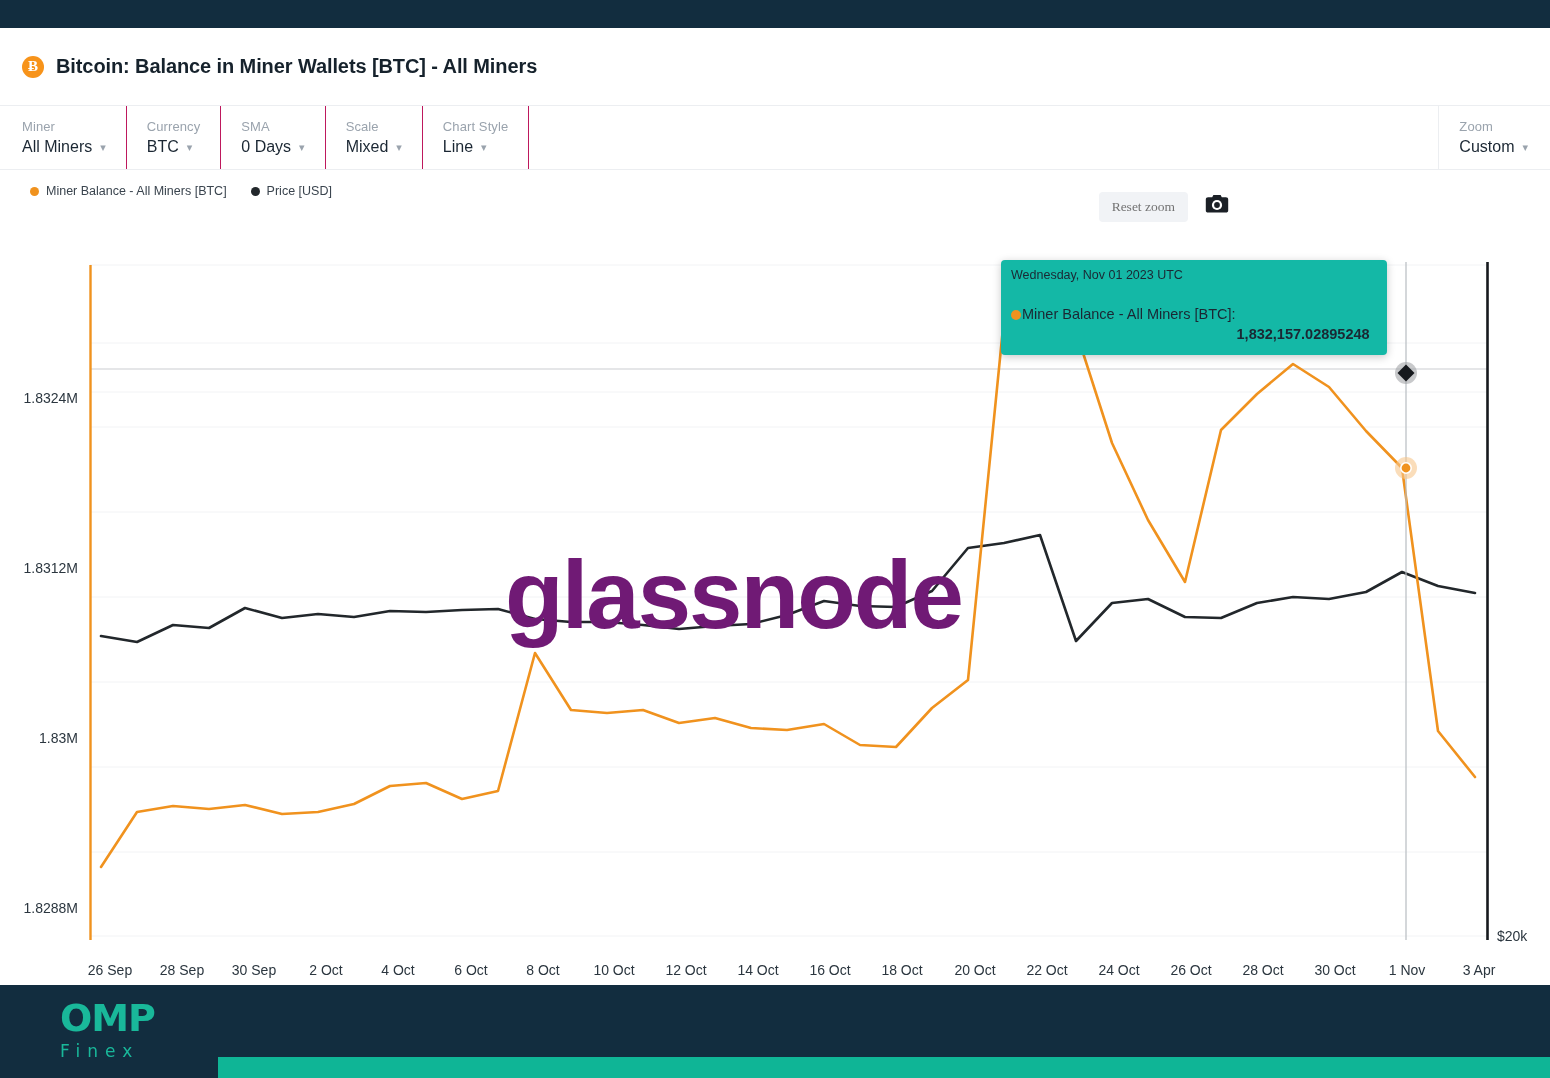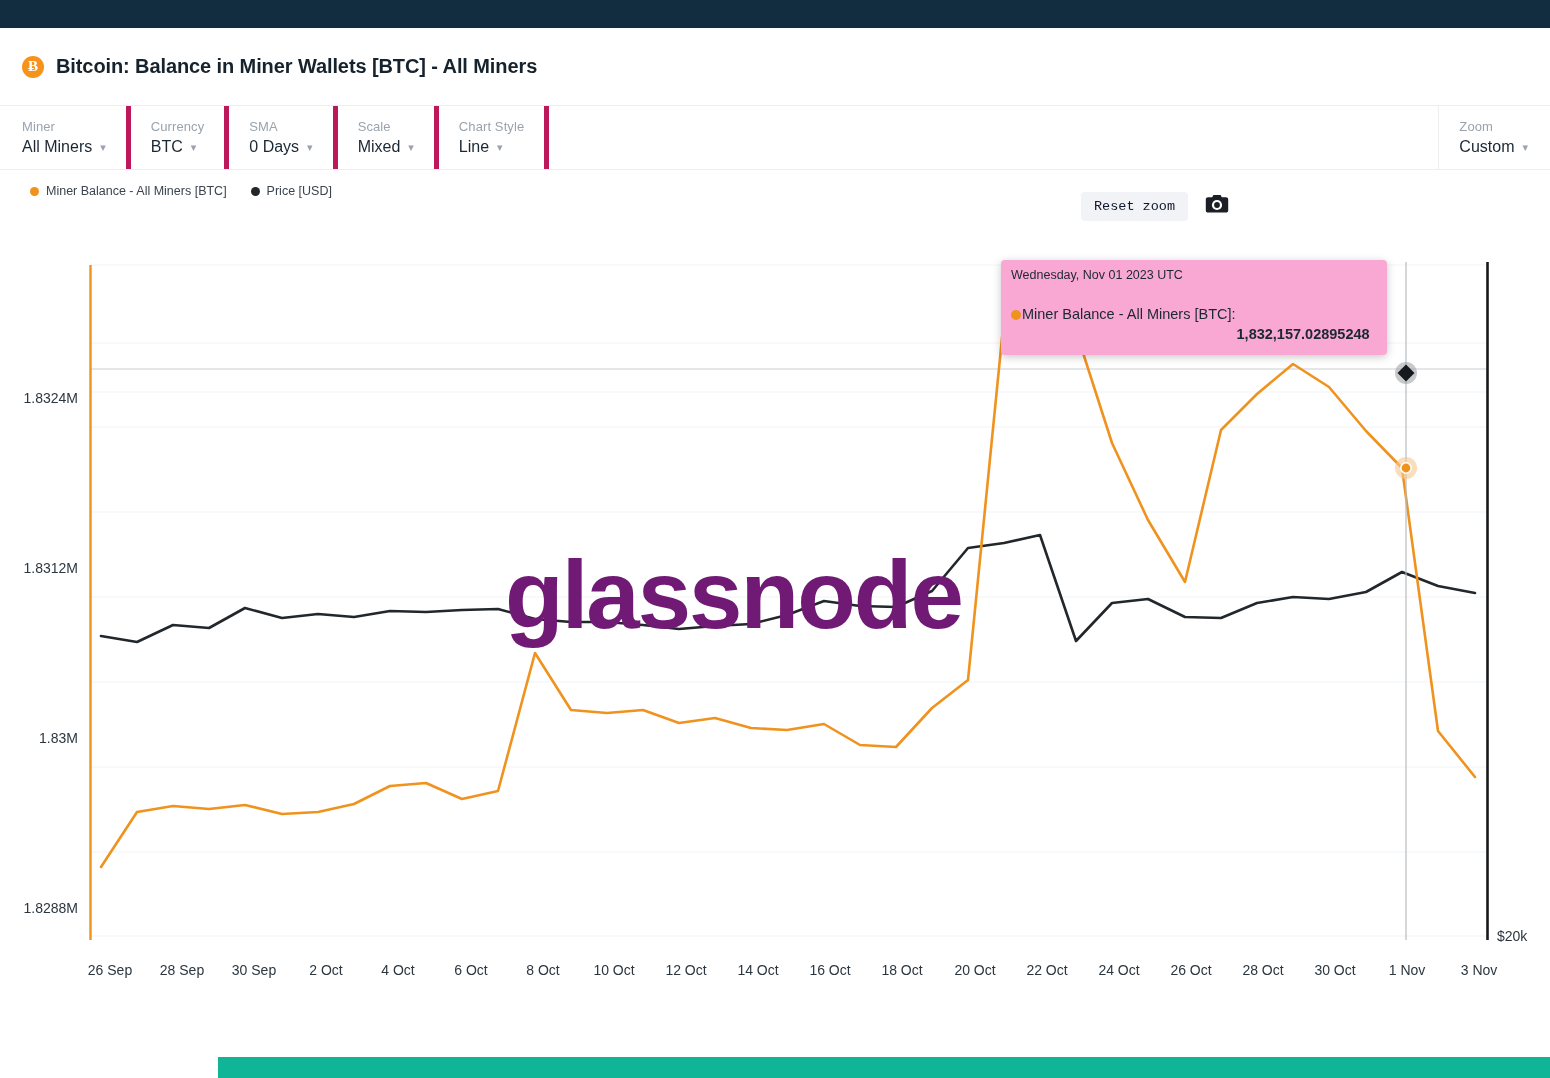--- a/index.html
+++ b/index.html
@@ -57,21 +57,21 @@
   .cal-icon { margin-left:auto; margin-right:14px; display:flex; align-items:center; }
 
   
   .controls {
     position:absolute; left:0; top:78px; width:1550px; height:64px;
     border-bottom:1px solid #eceef1;
     display:flex; align-items:stretch;
   }
   .ctl {
     display:flex; flex-direction:column; justify-content:center;
-    padding:0 20px; border-right:5px solid #be185d; min-width:76px;
+    padding:0 20px; border-right:1px solid #be185d; min-width:76px;
   }
   .ctl:first-child { padding-left:22px; }
   .ctl-label { font-size:13px; color:#9aa3ad; margin-bottom:4px; letter-spacing:0.1px;}
   .ctl-value {
     font-size:16px; color:#1b2733; display:flex; align-items:center; gap:8px;
     white-space:nowrap;
   }
   .caret { color:#9aa3ad; font-size:11px; }
   .ctl-spacer { flex:1; border-right:1px solid #eceef1; }
   .ctl-zoom {
@@ -87,43 +87,43 @@
     position:absolute; left:30px; top:14px;
     display:flex; align-items:center; gap:24px;
   }
   .leg-item { display:flex; align-items:center; gap:7px; }
   .leg-dot { width:9px; height:9px; border-radius:50%; display:block; }
   .leg-text { font-size:12.5px; color:#3a444e; }
 
   .reset-zoom {
     position:absolute; right:60px; top:22px;
     background:#f1f3f6; border:none; border-radius:4px;
-    padding:7px 13px; font-size:13.5px; color:#0f172a;
-    font-family:Liberation Mono, monospace; cursor:pointer;
+    padding:7px 13px; font-size:13.5px; color:#737373;
+    font-family:Liberation Serif, serif; cursor:pointer;
   }
   .cam-btn {
     position:absolute; right:18px; top:22px;
     width:26px; height:26px; display:flex; align-items:center; justify-content:center;
     cursor:pointer; background:transparent; border:none;
   }
 
   
   .plot { position:absolute; left:0; top:190px; width:1550px; height:767px; }
   .plot svg { display:block; }
 
   .watermark {
     position:absolute; left:505px; top:322px;
     font-size:96px; font-weight:700; color:#701a75;
     letter-spacing:-2px; user-select:none;
   }
 
   
   .tooltip {
     position:absolute; left:1001px; top:232px; width:386px;
-    background:#f9a8d4; border-radius:4px;
+    background:#14b8a6; border-radius:4px;
     box-shadow:0 2px 8px rgba(0,0,0,0.22);
     padding:8px 10px 10px 10px;
   }
   .tt-date { font-size:12.5px; color:#1b2733; margin-bottom:3px; }
   .tt-row { display:flex; align-items:center; gap:1px; font-size:14.5px; color:#1b2733; line-height:1.35; }
   .tt-dot { width:10px; height:10px; border-radius:50%; flex:none; }
   .tt-strong { font-weight:700;margin-top:40px; }
 
   
   .y-lab {
@@ -326,19 +326,25 @@
     <span class="x-lab" style="left:713px">14 Oct</span>
     <span class="x-lab" style="left:785px">16 Oct</span>
     <span class="x-lab" style="left:857px">18 Oct</span>
     <span class="x-lab" style="left:930px">20 Oct</span>
     <span class="x-lab" style="left:1002px">22 Oct</span>
     <span class="x-lab" style="left:1074px">24 Oct</span>
     <span class="x-lab" style="left:1146px">26 Oct</span>
     <span class="x-lab" style="left:1218px">28 Oct</span>
     <span class="x-lab" style="left:1290px">30 Oct</span>
     <span class="x-lab" style="left:1362px">1 Nov</span>
-    <span class="x-lab" style="left:1434px">3 Nov</span>
+    <span class="x-lab" style="left:1434px">3 Apr</span>
 
   </div>
 
+  <div class="footer">
+    <div class="logo">
+      <div class="logo-omp">OMP</div>
+      <div class="logo-finex">Finex</div>
+    </div>
+  </div>
   <div class="teal-bar"></div>
 
 </div>
 
 </body></html>

